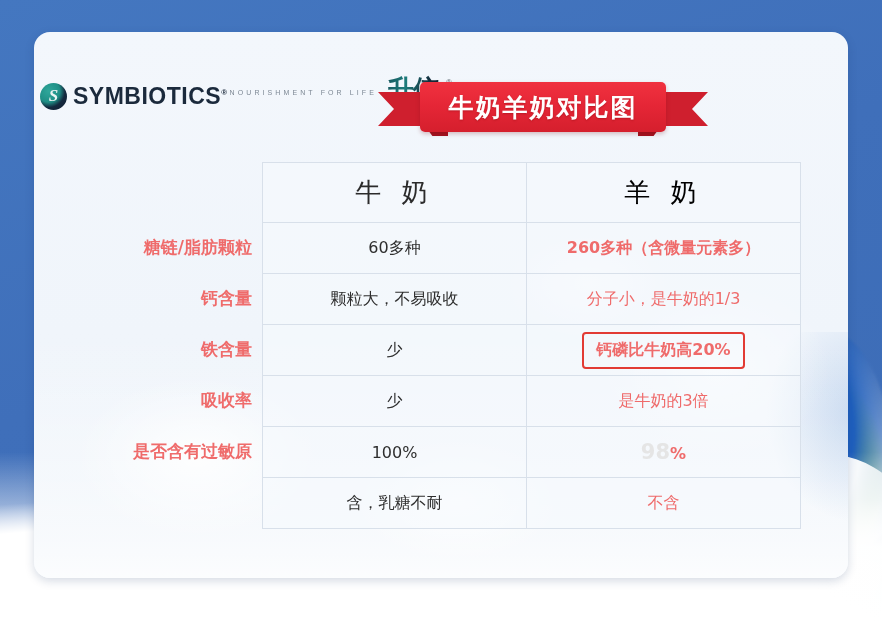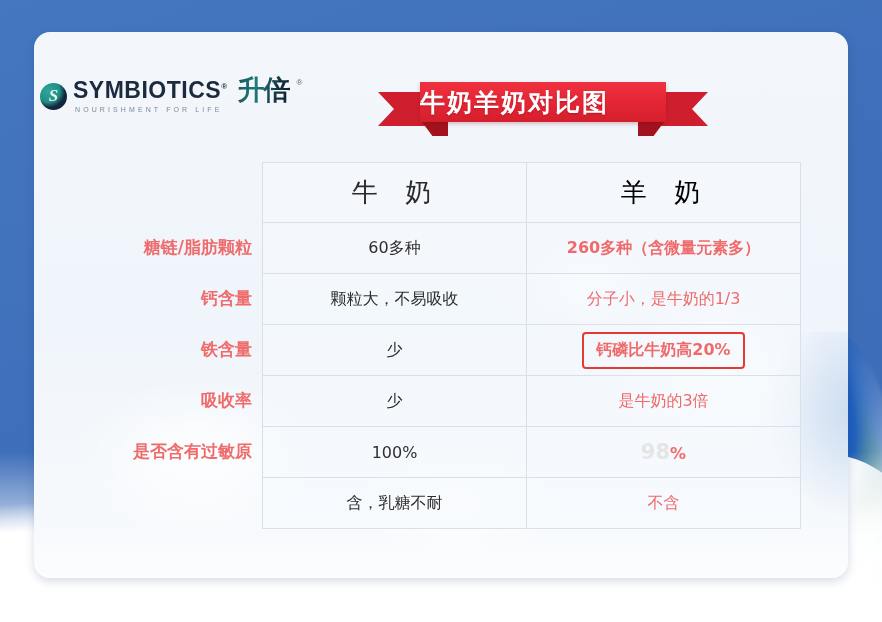--- a/index.html
+++ b/index.html
@@ -86,21 +86,21 @@
     background:radial-gradient(circle at 32% 30%, #2fa79b 0%, #1f8f86 42%, #14293f 62%, #101d2e 100%);
     position:relative; flex:none;
   }
   .logo-mark::after{
     content:"S";
     position:absolute; inset:0;
     display:flex; align-items:center; justify-content:center;
     color:#eaf4f3; font-size:17px; font-weight:bold; font-style:italic;
     font-family:"Liberation Serif",serif;
   }
-  .logo-words{ display:flex; flex-direction:column; line-height:1; }
+  .logo-words{ display:flex; flex-direction:row; line-height:1; }
   .logo-name{
     font-size:23px; font-weight:bold; letter-spacing:.5px;
     color:#1b2a3c; font-family:"Liberation Sans",sans-serif;
   }
   .logo-reg{ font-size:8px; vertical-align:super; color:#1b2a3c; }
   .logo-tag{
     font-size:7px; letter-spacing:3.1px; color:#7d8894;
     margin-top:4px; margin-left:2px;
   }
   .logo-cn{
@@ -127,24 +127,24 @@
   .ribbon-tail.right{
     right:0;
     clip-path:polygon(0 0, 100% 0, calc(100% - 16px) 50%, 100% 100%, 0 100%);
   }
   .ribbon-fold{
     position:absolute; top:40px; width:26px; height:14px; background:#a3121f;
   }
   .ribbon-fold.left{ left:44px; clip-path:polygon(0 0,100% 0,100% 100%,40% 100%); }
   .ribbon-fold.right{ right:44px; clip-path:polygon(0 0,100% 0,60% 100%,0 100%); }
   .ribbon-main{
-    position:absolute; left:42px; right:42px; top:0; height:40px;
+    position:absolute; left:42px; right:42px; top:0; height:50px;
     background:linear-gradient(180deg,#f0313f 0%,#e52636 48%,#d51f2d 100%);
-    border-radius:0;
-    display:flex; align-items:center; 
+    border-radius:5px;
+    display:flex; align-items:center; justify-content:center;
     box-shadow:0 2px 4px rgba(120,10,20,.25);
   }
   .ribbon-text{
     color:#ffffff; font-size:25px; font-weight:bold; letter-spacing:2px;
     font-family:"DejaVu Sans","Liberation Sans",sans-serif;
     text-shadow:0 1px 2px rgba(120,0,10,.35);
   }
 
   
   .row-labels{
@@ -162,21 +162,21 @@
     border-collapse:collapse; table-layout:fixed;
     background:rgba(245,249,253,.55);
   }
   .table col.c1{ width:264px; }
   .table col.c2{ width:274px; }
   .table th, .table td{
     border:1px solid #d8e0ea;
     text-align:center; vertical-align:middle;
     font-family:"DejaVu Sans","Liberation Sans",sans-serif;
   }
-  .table th{ height:60px; font-weight:normal;font-family:Liberation Mono, monospace; }
+  .table th{ height:60px; font-weight:normal; }
   .table td{ height:51px; font-size:16px; }
   .th-milk{ font-size:26px; color:#2b2b2b; letter-spacing:6px; }
   .th-goat{ font-size:26px; color:#000000; letter-spacing:6px; font-weight:bold; }
   .cell-milk{ color:#2e2e2e; }
   .cell-goat{ color:#ef6b6b; }
   .cell-goat.bold{ font-weight:bold; }
 
   .highlight-box{
     display:inline-block;
     border:2px solid #e23b34;

